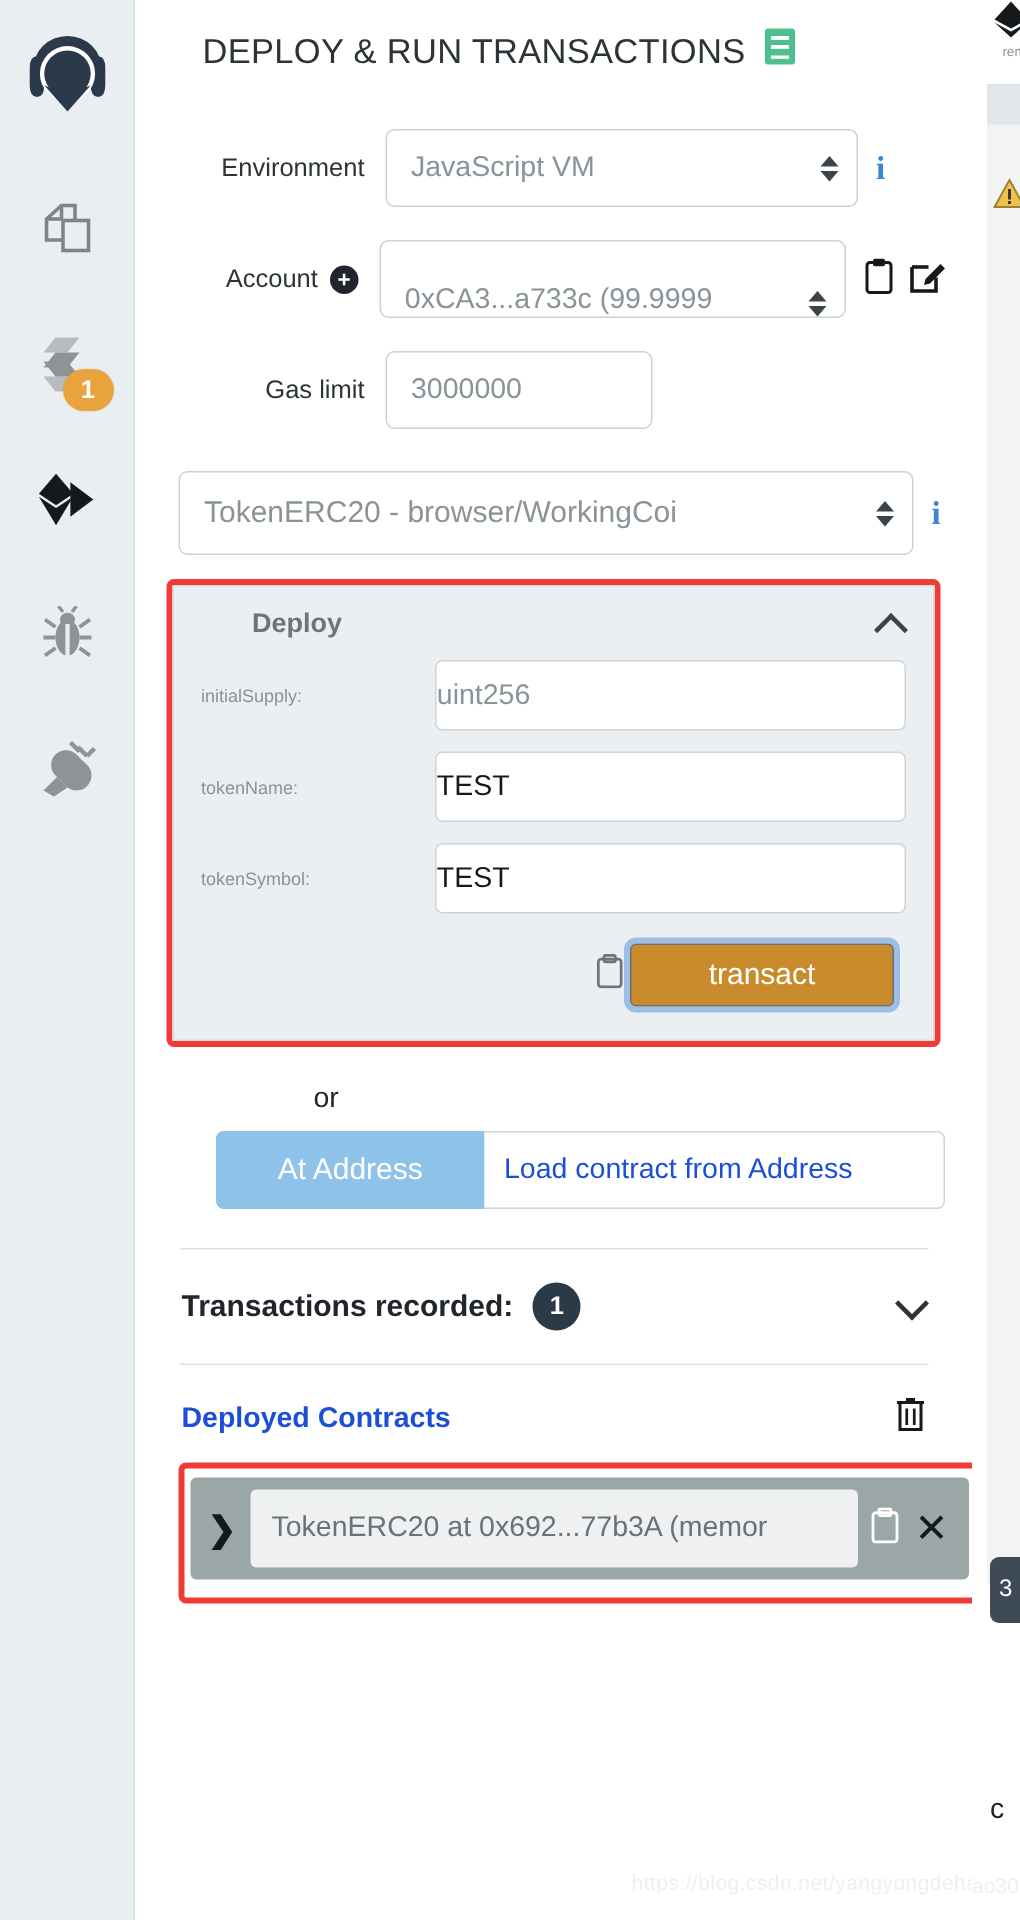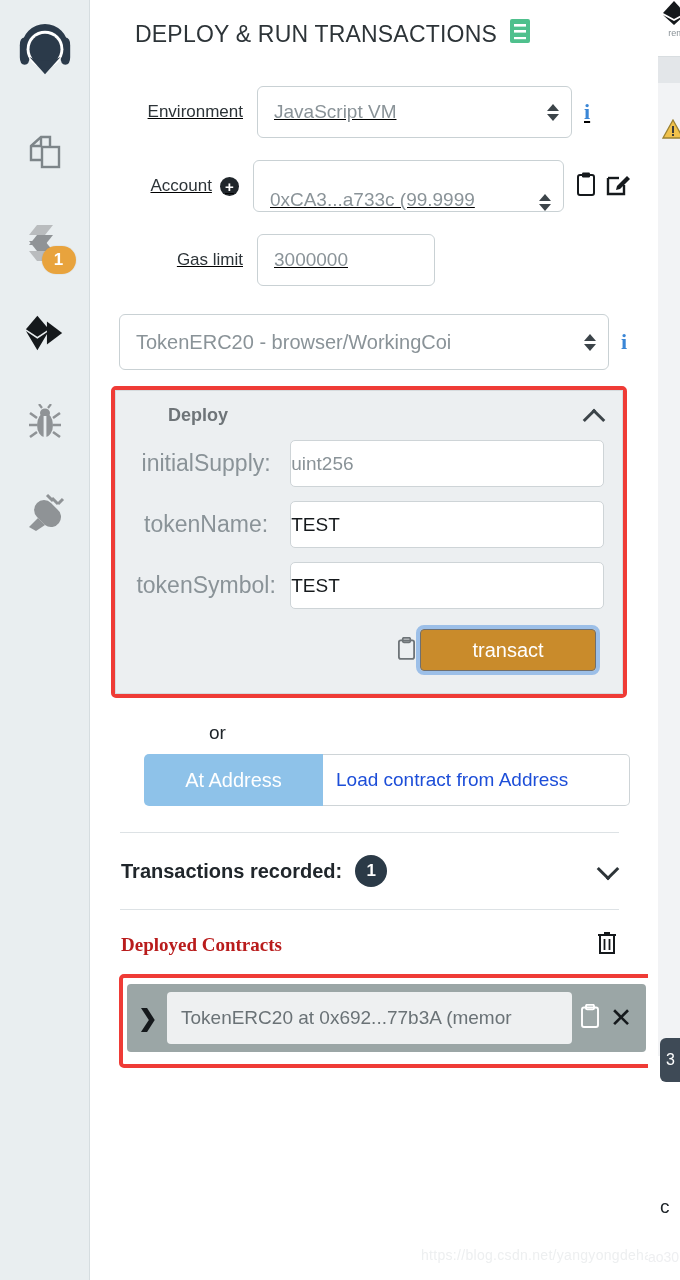--- a/index.html
+++ b/index.html
@@ -49,21 +49,20 @@
     padding: 18px 0 0 26px;
     display: flex; align-items: center; gap: 12px;
     font-weight: 400;
   }
   .book-icon { display: inline-block; }
 
   
   .form-row {
     display: flex; align-items: center;
     margin-top: 18px;
-    text-decoration: underline;
   }
   .form-row .lbl {
     width: 148px; text-align: right; padding-right: 14px;
     font-size: 17px; color: #2d3438; white-space: nowrap;
     display: flex; align-items: center; justify-content: flex-end; gap: 8px;
   }
   .plus-icon {
     width: 19px; height: 19px; border-radius: 50%;
     background: #20262b; color: #fff; font-size: 15px; line-height: 17px;
     display: inline-flex; align-items: center; justify-content: center;
@@ -120,22 +119,22 @@
     width:13px; height:13px; border-left:3.5px solid #3c4449; border-top:3.5px solid #3c4449;
     transform: rotate(45deg);
   }
   .chev-dn::before {
     content:""; position:absolute; left:2px; top:0px;
     width:13px; height:13px; border-right:3.5px solid #2d3438; border-bottom:3.5px solid #2d3438;
     transform: rotate(45deg);
   }
   .arg-row { display: flex; align-items: center; margin-top: 14px; }
   .arg-label {
-    width: 160px; text-align: center; padding-right: 12px;
-    font-size: 23px; color: #8a9398; white-space: nowrap;
+    width: 160px; text-align: left; padding-right: 12px;
+    font-size: 12px; color: #8a9398; white-space: nowrap;
   }
   .arg-input {
     width: 322px; height: 47px;
     border: 1px solid #ced4d7; border-radius: 5px;
     background: #fff; padding: 0 0;
     font-size: 19px; display: flex; align-items: center;
   }
   .arg-input.placeholder { color: #8a9398; }
   .arg-input.filled { color: #15191c; }
   .deploy-actions {
@@ -182,21 +181,21 @@
     width: 32px; height: 32px; border-radius: 50%;
     background: #2b3a47; color: #fff;
     font-size: 17px; font-weight: bold;
     display: flex; align-items: center; justify-content: center;
   }
 
   .dc-head {
     display: flex; align-items: center; justify-content: space-between;
     padding: 20px 12px 0 12px;
   }
-  .dc-title { font-size: 19px; font-weight: bold; color: #b91c1c; font-family: Liberation Serif, serif; }
+  .dc-title { font-size: 19px; font-weight: bold; color: #1d4ed8; }
 
   .dc-outer {
     margin: 14px 0 0 10px;
     border: 4px solid #ef3b36; border-radius: 5px;
     width: 535px; padding: 6px 4px 12px 4px;
     background: #fff;
   }
   .dc-row {
     background: #9ba6a6; border-radius: 4px;
     height: 68px; display: flex; align-items: center;

